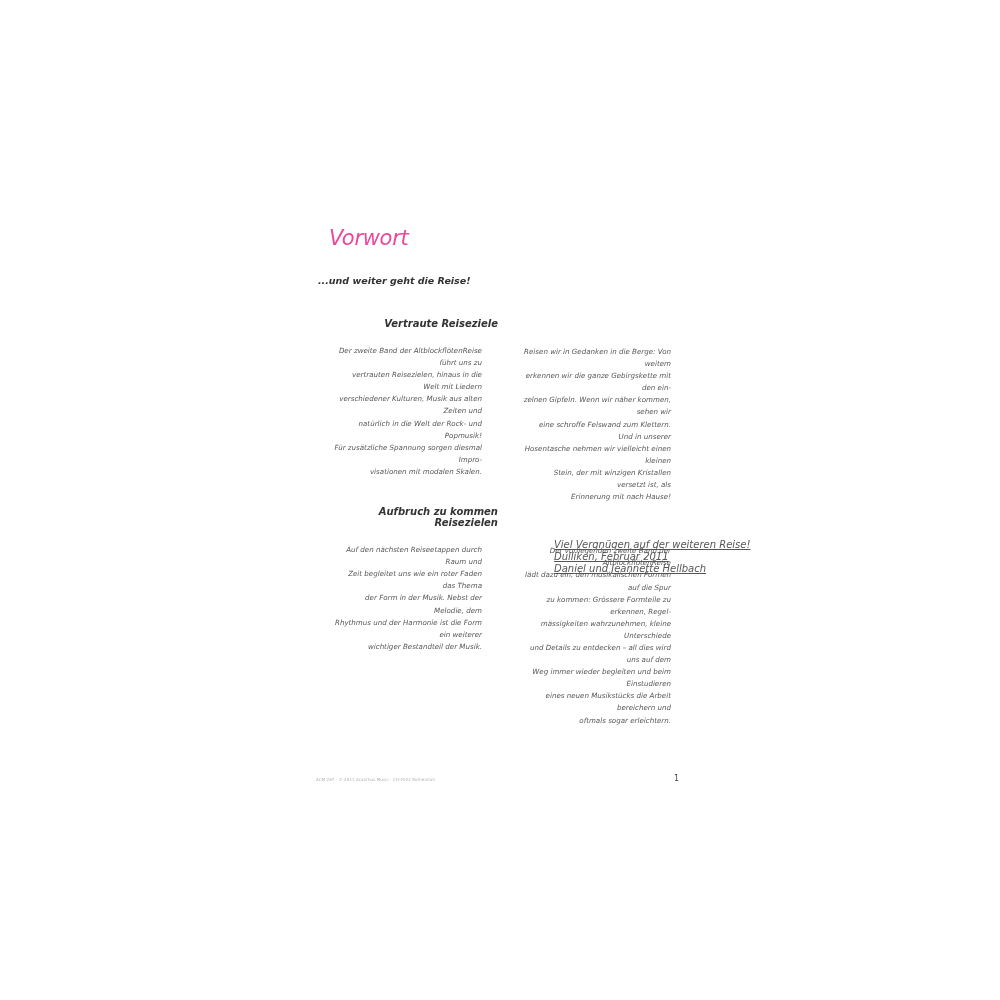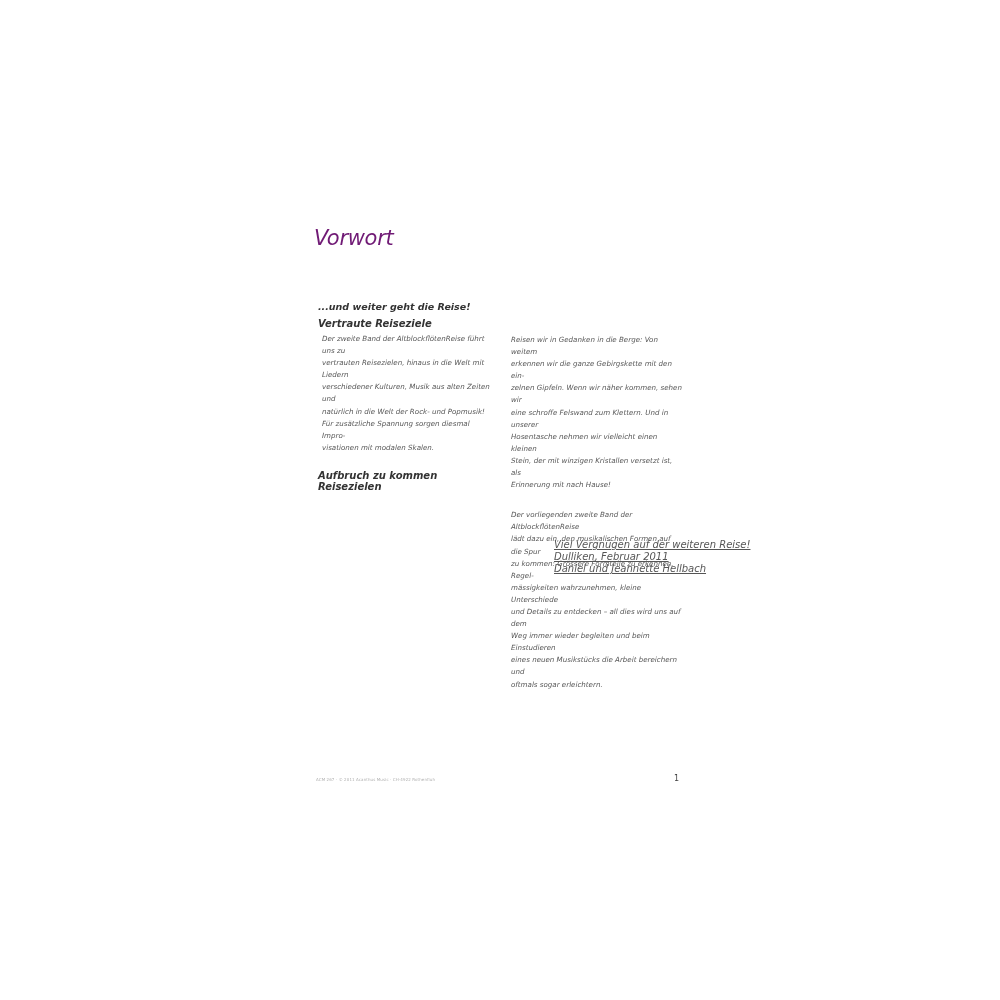--- a/index.html
+++ b/index.html
@@ -1,26 +1,26 @@
 <!DOCTYPE html>
 <html><head>
   <meta charset="utf-8">
   <style>
     html, body { margin: 0; padding: 0; background: #ffffff; }
     body { width: 1000px; height: 1000px; position: relative; overflow: hidden;
            font-family: "DejaVu Sans", sans-serif; color: #3a3a3a; }
-    .page-title { position: absolute; left: 314px; top: 226px; font-size: 21px;
-                  font-style: italic; color: #701a75; letter-spacing: -0.3px; }
-    .subtitle { position: absolute; left: 318px; top: 301px; font-size: 9.5px;
+    .page-title { position: absolute; left: 329px; top: 226px; font-size: 21px;
+                  font-style: italic; color: #ec4899; letter-spacing: -0.3px; }
+    .subtitle { position: absolute; left: 318px; top: 275px; font-size: 9.5px;
                 font-weight: bold; font-style: italic; color: #333; }
-    .col { position: absolute; width: 180px; }
+    .col { position: absolute; width: 180px; text-align: right; }
     .col-left { left: 318px; top: 318px; }
     .col-right { left: 507px; top: 330px; }
     .heading { font-size: 10px; font-weight: bold; font-style: italic; color: #333; margin: 0 0 4px 0; }
-    .para { font-size: 7.1px; font-style: italic; line-height: 12.1px; color: #555; margin: 4px; white-space: pre-line; }
+    .para { font-size: 7.1px; font-style: italic; line-height: 12.1px; color: #555; margin: 16px; white-space: pre-line; }
     .gap { height: 12px; }
     .gap-sm { height: 10px; }
     .signature { position: absolute; left: 554px; top: 539px; font-size: 10px;
                  font-style: italic; line-height: 12.1px; color: #555; white-space: pre-line; text-decoration: underline; }
     .footer-left { position: absolute; left: 316px; top: 777px; font-size: 4px; color: #b0b0b0; letter-spacing: 0.1px; }
     .page-number { position: absolute; left: 674px; top: 774px; font-size: 8px; color: #444; }
   </style>
 </head>
 <body>
 
@@ -30,20 +30,25 @@
 <div class="col col-left">
   <div class="heading">Vertraute Reiseziele</div>
   <p class="para">Der zweite Band der AltblockflötenReise führt uns zu
 vertrauten Reisezielen, hinaus in die Welt mit Liedern
 verschiedener Kulturen, Musik aus alten Zeiten und
 natürlich in die Welt der Rock- und Popmusik!
 Für zusätzliche Spannung sorgen diesmal Impro-
 visationen mit modalen Skalen.</p>
   <div class="gap"></div>
   <div class="heading">Aufbruch zu kommen Reisezielen</div>
+  <p class="para">Auf den nächsten Reiseetappen durch Raum und
+Zeit begleitet uns wie ein roter Faden das Thema
+der Form in der Musik. Nebst der Melodie, dem
+Rhythmus und der Harmonie ist die Form ein weiterer
+wichtiger Bestandteil der Musik.</p>
   <div class="gap-sm"></div>
 </div>
 
 <div class="col col-right">
   <p class="para">Reisen wir in Gedanken in die Berge: Von weitem
 erkennen wir die ganze Gebirgskette mit den ein-
 zelnen Gipfeln. Wenn wir näher kommen, sehen wir
 eine schroffe Felswand zum Klettern. Und in unserer
 Hosentasche nehmen wir vielleicht einen kleinen
 Stein, der mit winzigen Kristallen versetzt ist, als

